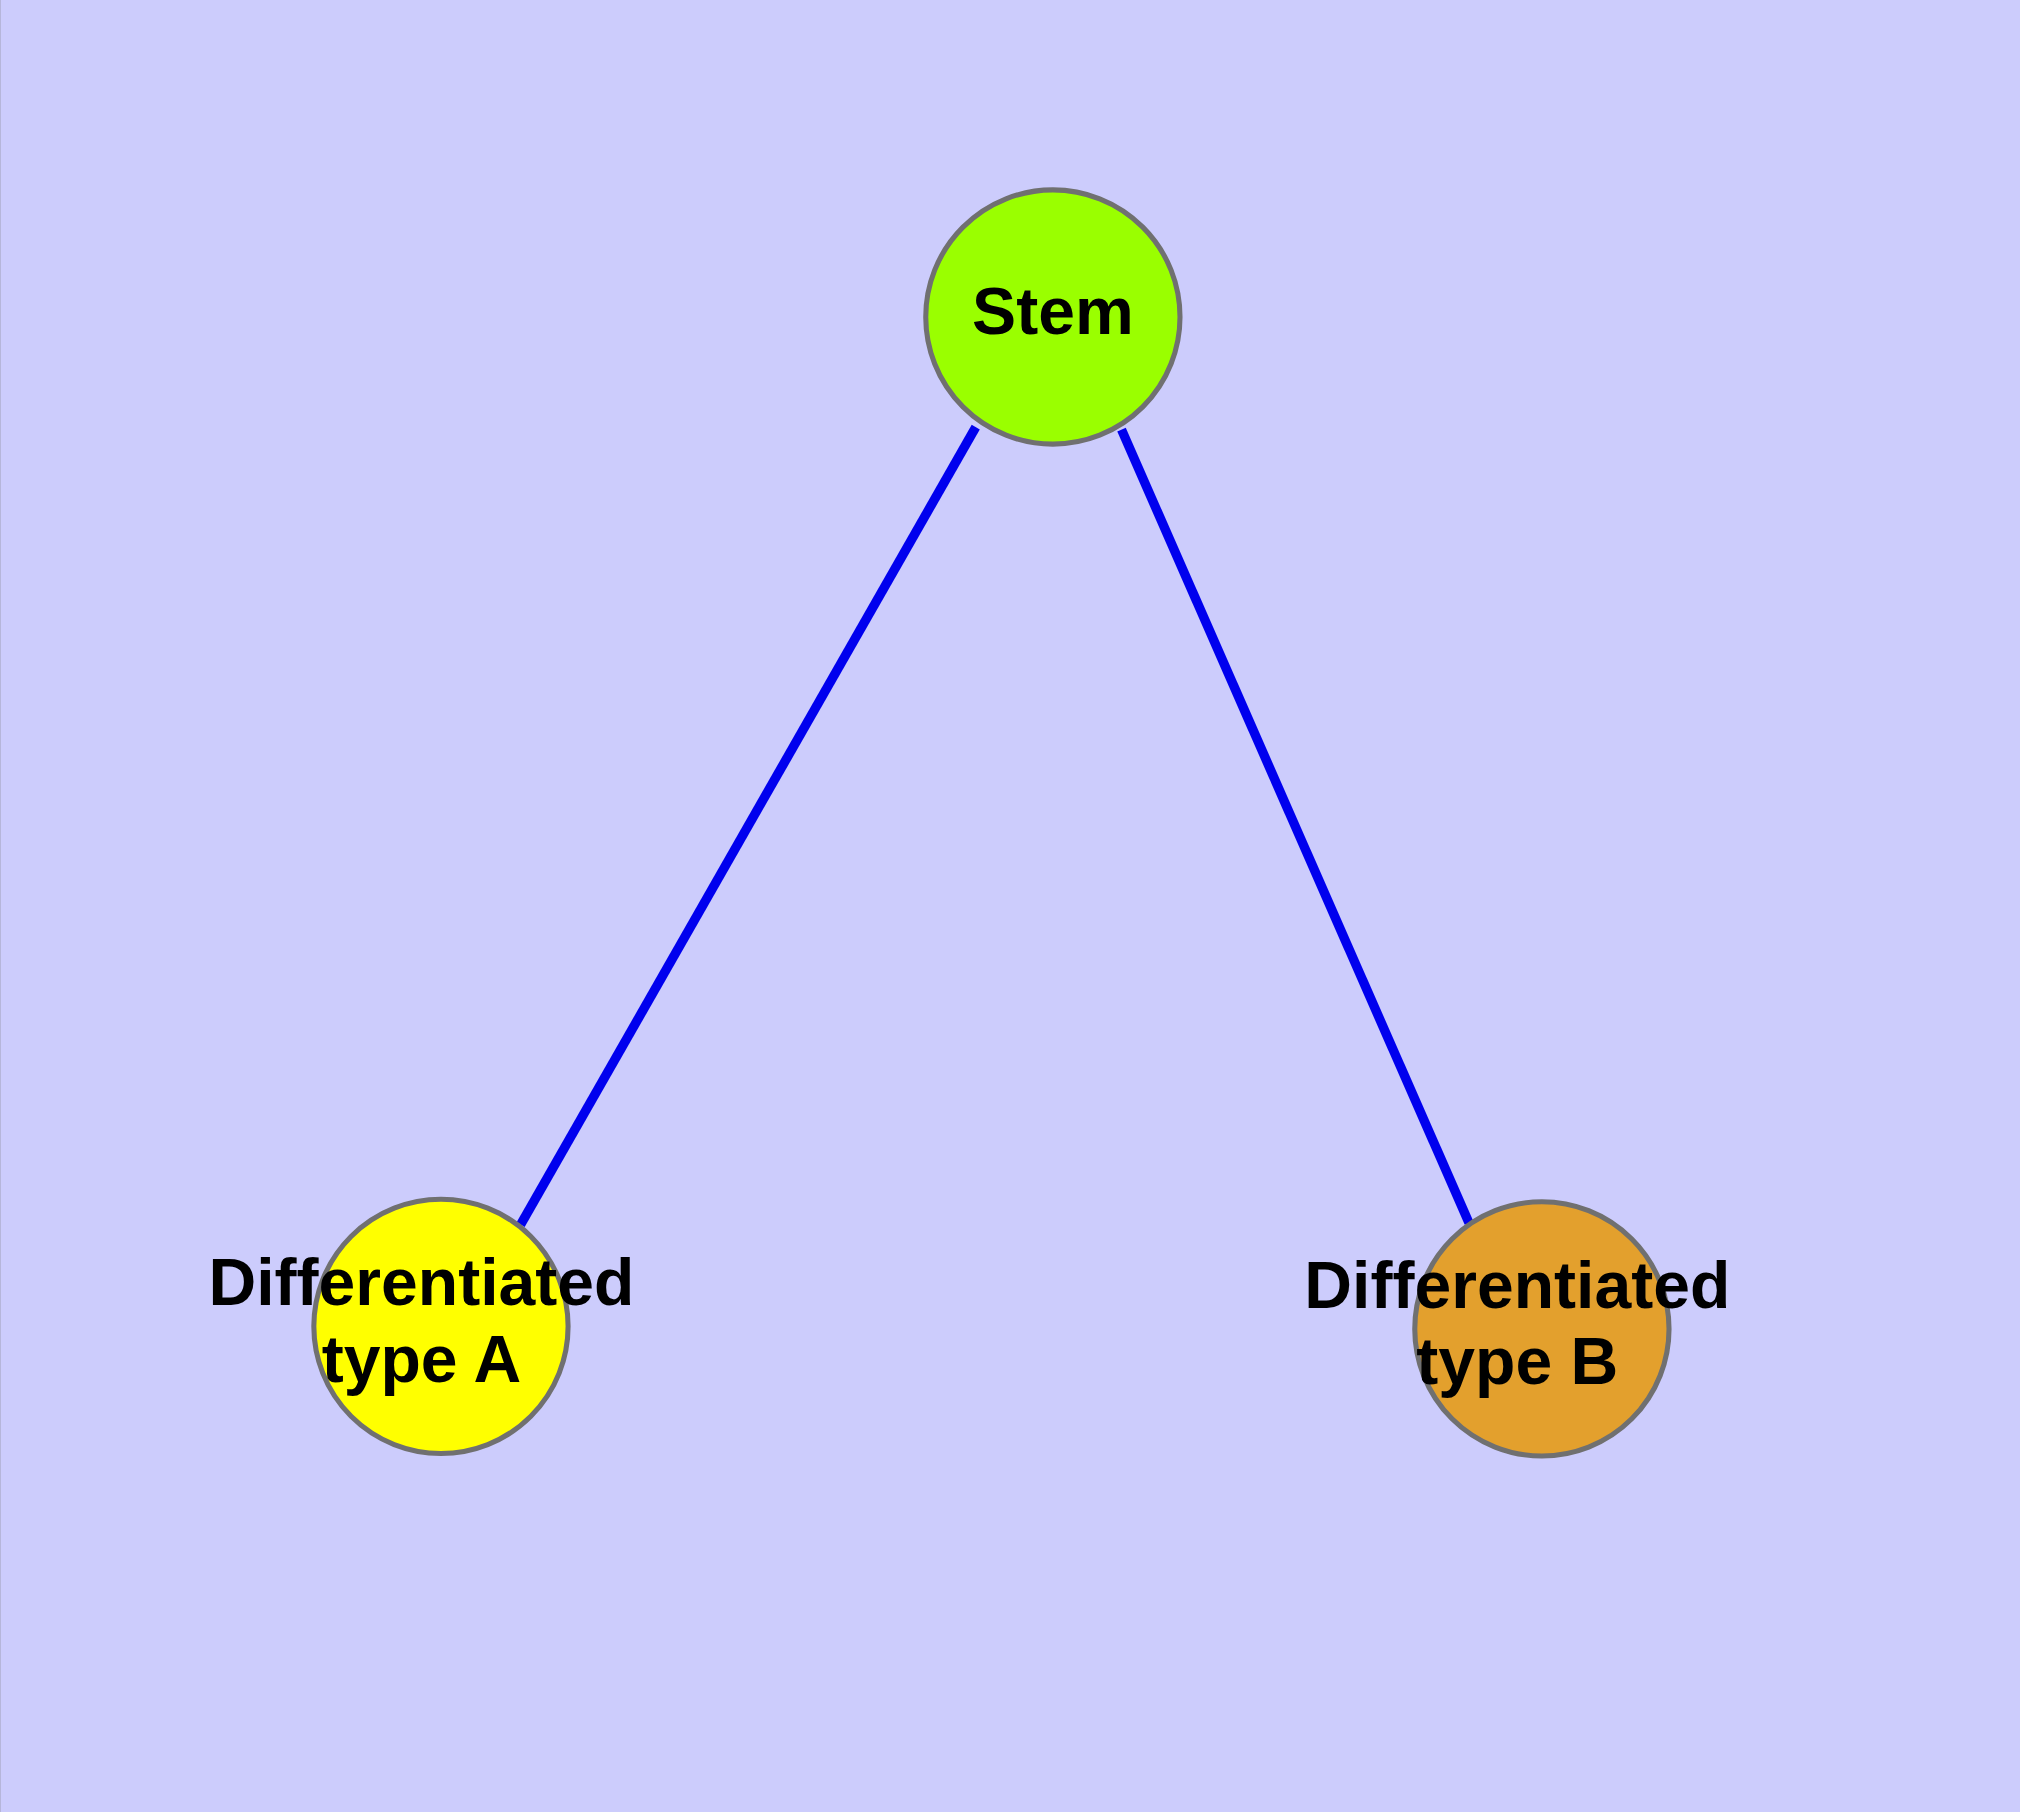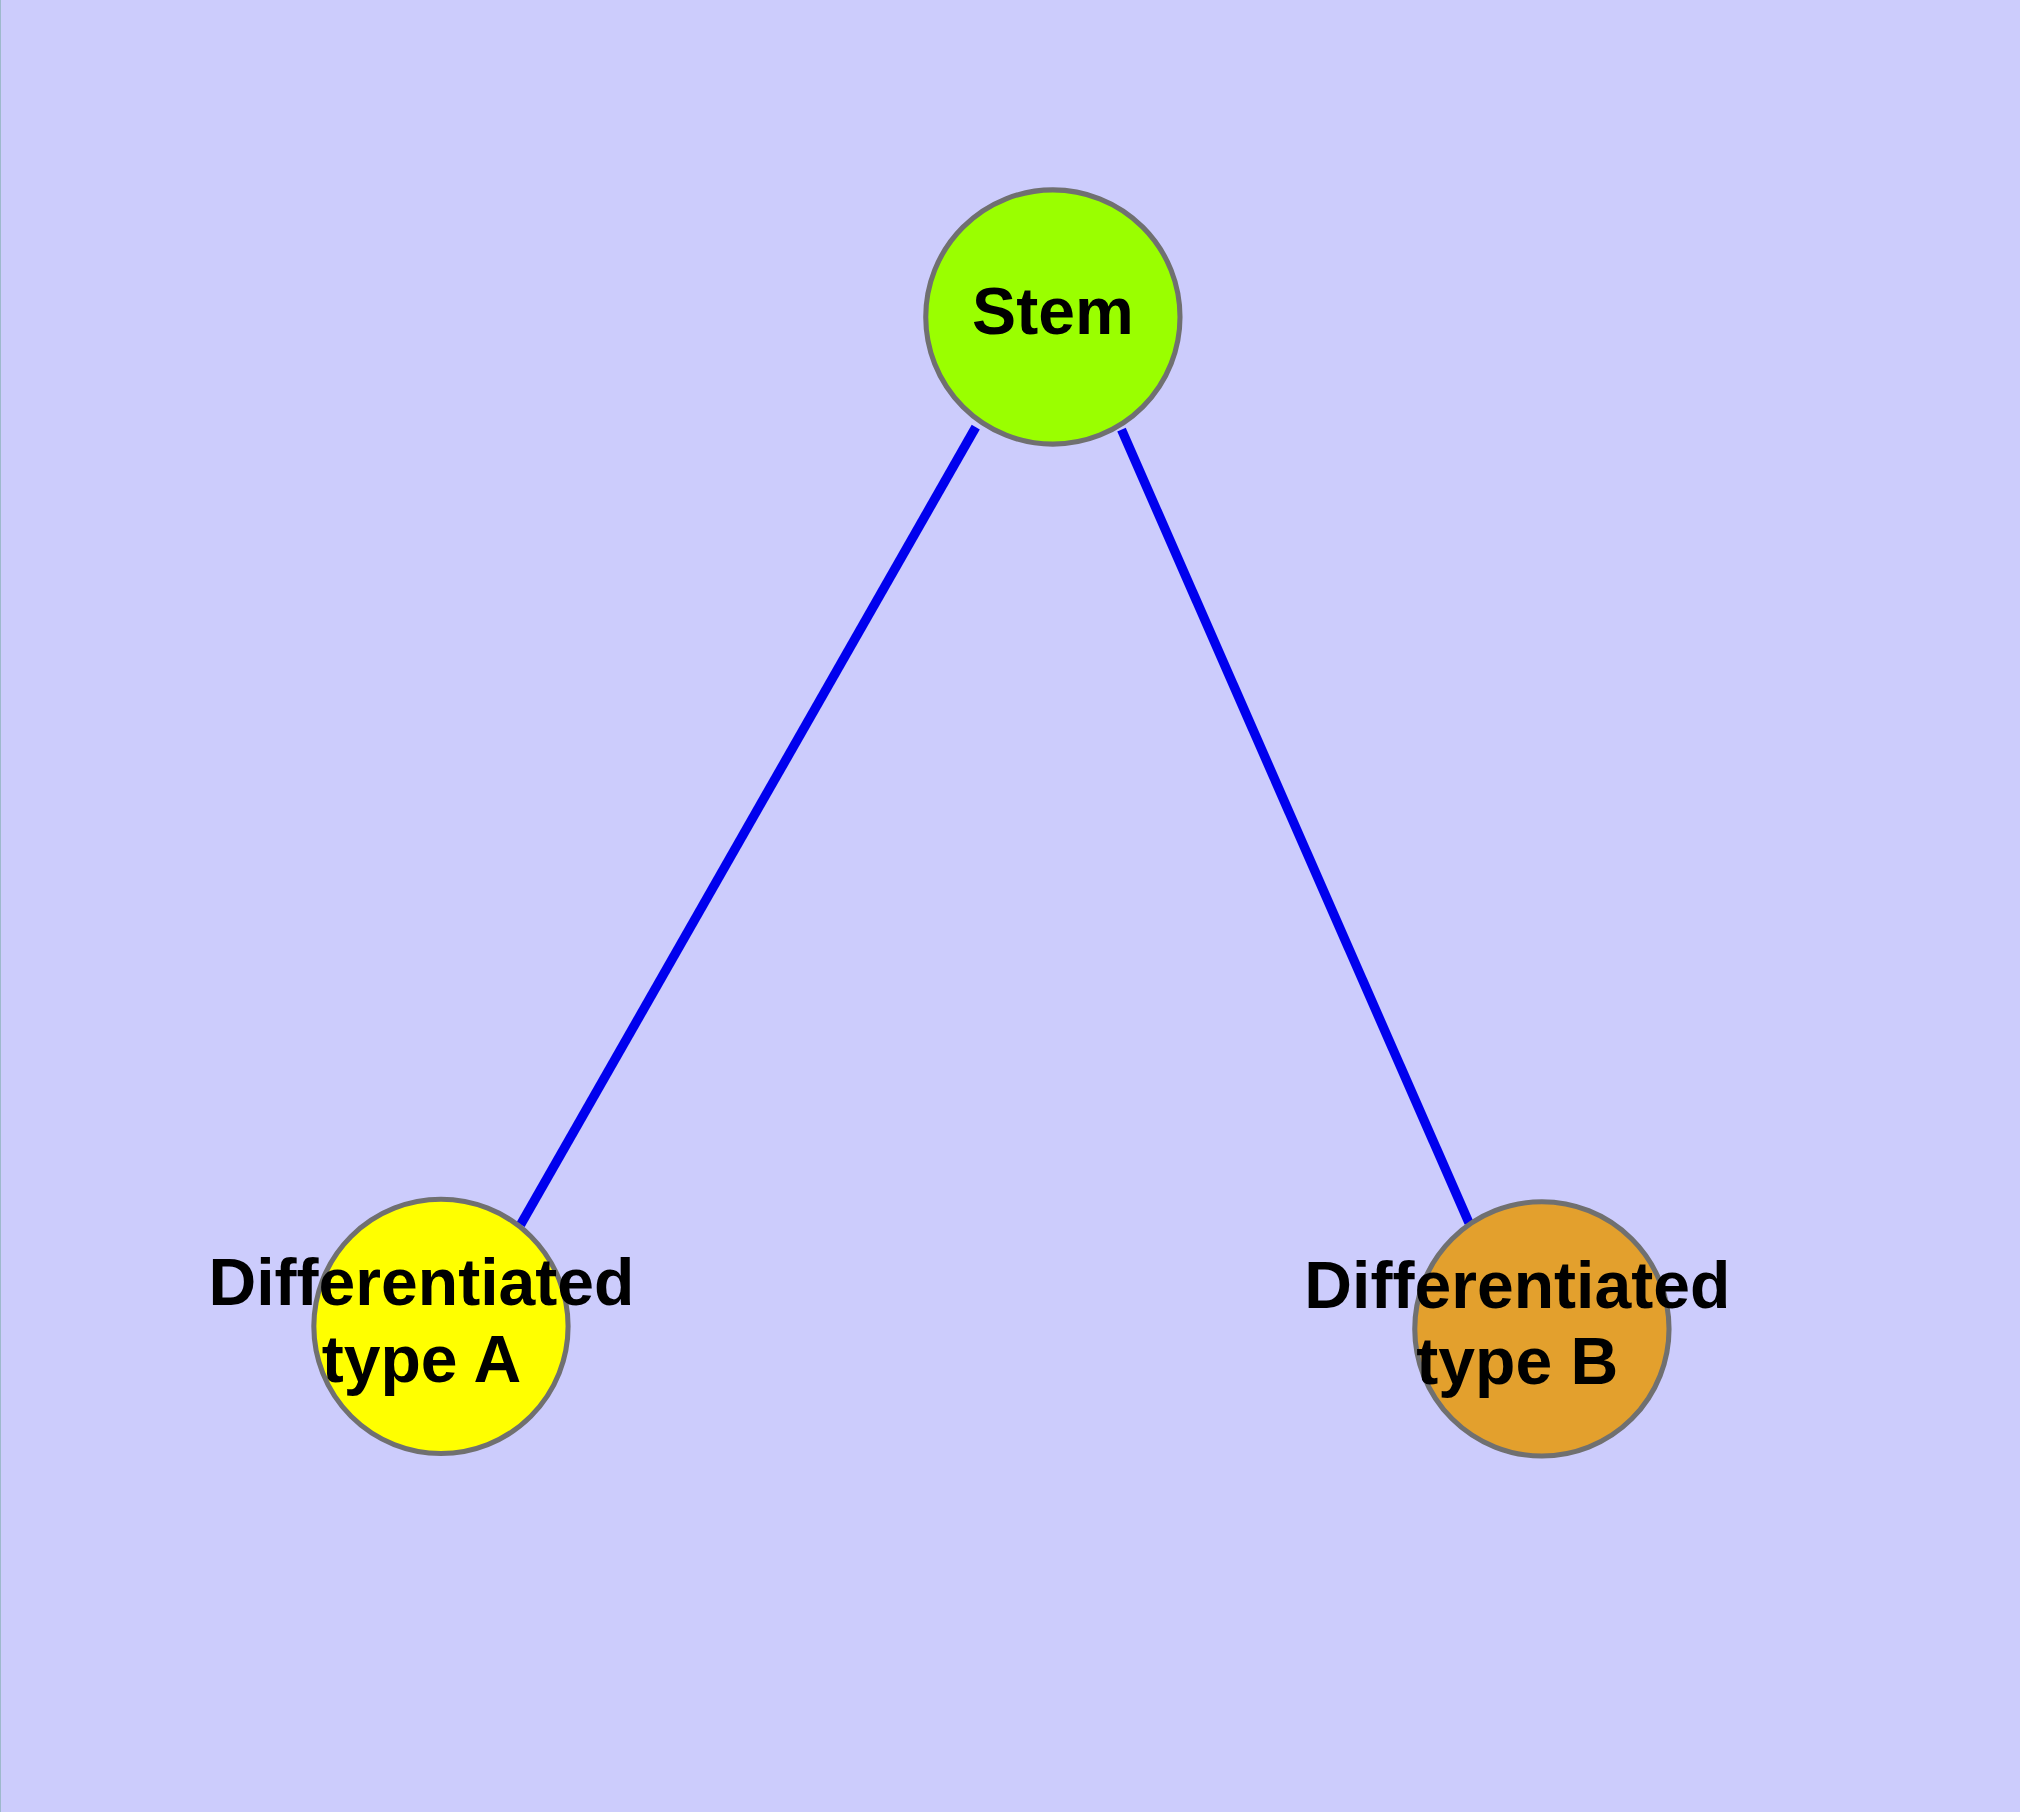--- a/index.html
+++ b/index.html
@@ -28,21 +28,21 @@
     font-weight: bold;
     fill: #000000;
     text-anchor: middle;
     dominant-baseline: middle;
     paint-order: normal;
   }
 </style>
 </head>
 <body>
 
-<div id="canvas" style="width: 2021px; height: 1812px; background: #15803d;">
+<div id="canvas" style="width: 2021px; height: 1812px; background: #737373;">
   <svg id="graph-svg" viewBox="0 0 2384 2138" xmlns="http://www.w3.org/2000/svg">
 
     <rect id="bg-rect" x="0" y="0" width="2384" height="2138" fill="#ccccfc"></rect>
 
     <g id="edges-group">
         <line x1="1151" y1="504" x2="614" y2="1445" stroke="#0000ee" stroke-width="11" stroke-linecap="butt"></line>
         <line x1="1323" y1="507" x2="1733" y2="1443" stroke="#0000ee" stroke-width="11" stroke-linecap="butt"></line>
       </g>
     <g id="nodes-group">
         <circle cx="1242" cy="374" r="150" fill="#9aff00" stroke="#707070" stroke-width="6"></circle>

